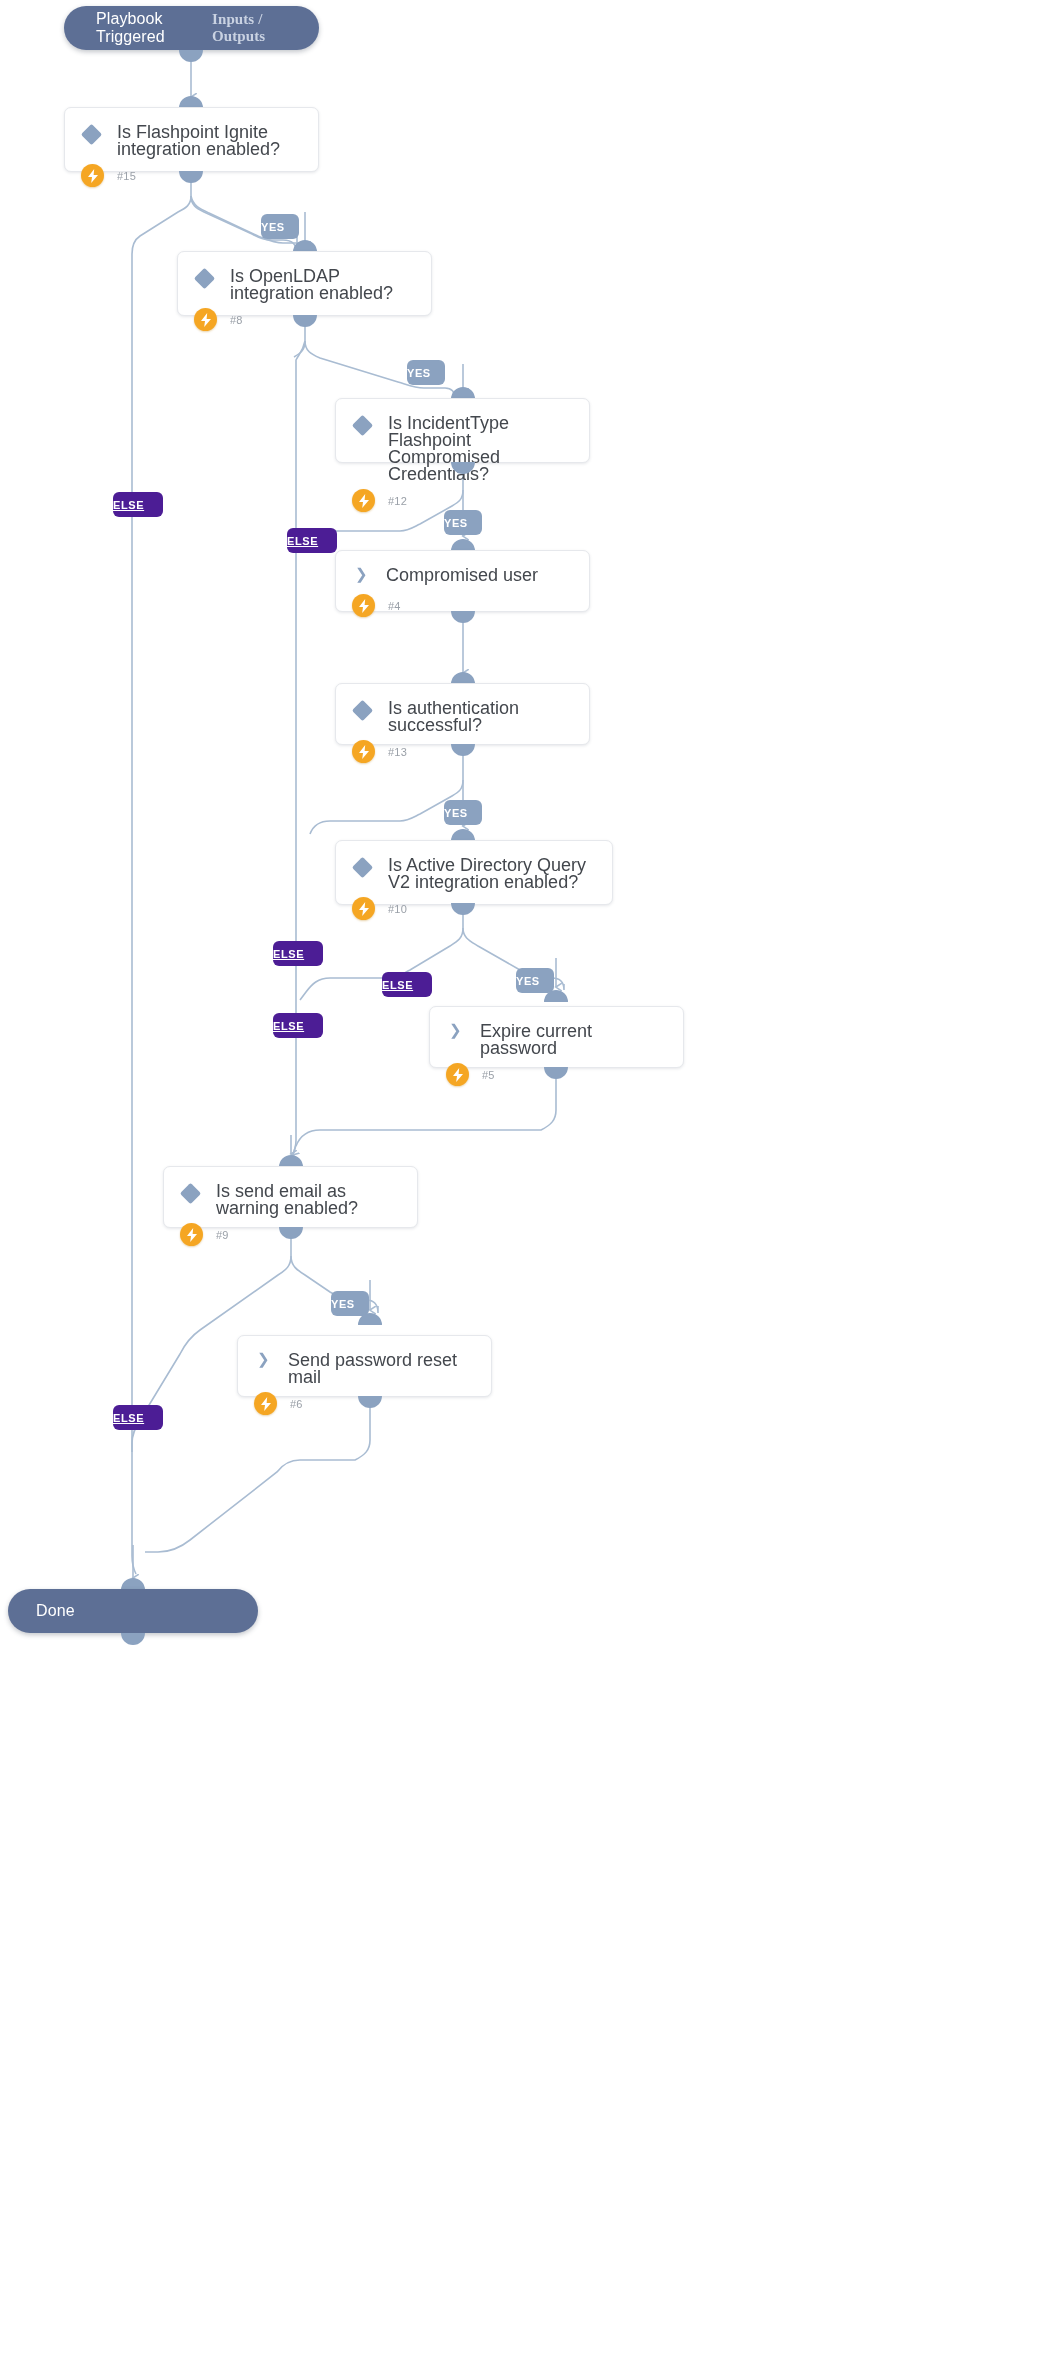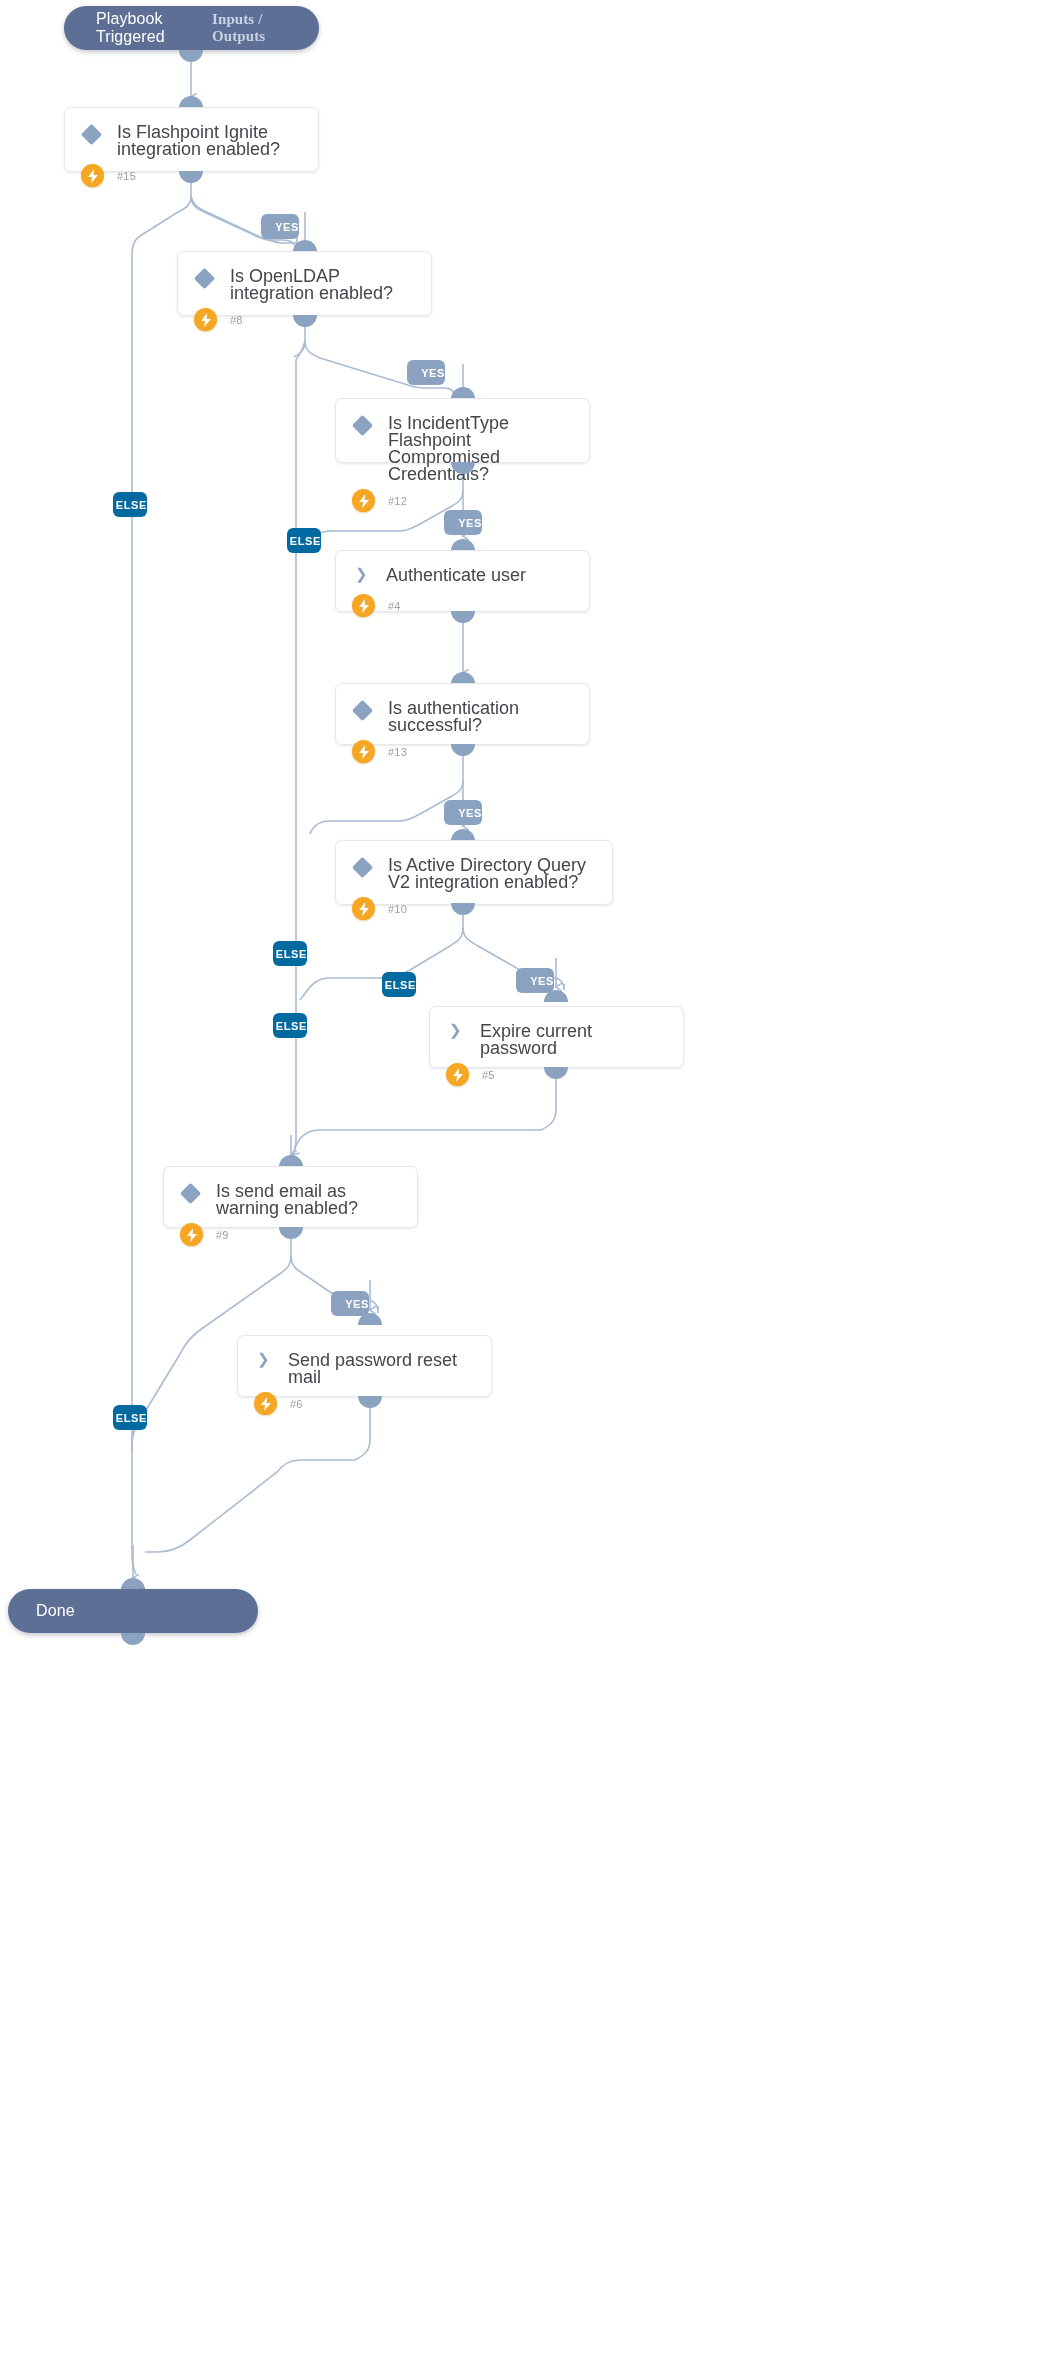--- a/index.html
+++ b/index.html
@@ -78,26 +78,26 @@
     box-shadow:0 1px 2px rgba(190,130,20,.35);
   }
   .bolt svg{ display:block; }
   .step-id { font-size:11px; color:#9aa0a8; letter-spacing:.2px; }
 
   
   .pill {
     position:absolute;
     height:25px;
     border-radius:6px;
-    display:flex; align-items:center; justify-content:flex-end;
+    display:flex; align-items:center; justify-content:flex-start;
     font-size:11px; font-weight:700; letter-spacing:.6px;
     color:#ffffff;
   }
   .pill-yes { background:#8ba2c0; width:38px; }
-  .pill-else{ background:#0369a1; width:34px; }
+  .pill-else{ background:#4c1d95; width:50px;text-decoration:underline; }
 
   
   .port {
     position:absolute; width:24px; height:12px;
     background:#8ba2c0;
   }
   .port-out { border-radius:0 0 14px 14px; }   
   .port-in  { border-radius:14px 14px 0 0; }   
 </style>
 </head>
@@ -238,21 +238,21 @@
   <div class="port port-out" style="left:451px; top:462px;"></div>
 
   <div class="pill pill-yes" style="left:444px; top:510px;">
     <span>YES</span>
   </div>
 
   <div class="port port-in" style="left:451px; top:539px;"></div>
   <div class="card" style="left:335px; top:550px; width:255px; height:62px;">
     <div class="card-row">
       <span class="ic ic-chevron"></span>
-      <span class="card-title">Authenticate user</span>
+      <span class="card-title">Compromised user</span>
     </div>
     <div class="card-foot">
       <span class="bolt">
         <svg width="12" height="14" viewBox="0 0 12 14">
             <path d="M7.2 0 L1 8 H5 L4.2 14 L11 6 H6.6 Z" fill="#ffffff"></path>
           </svg>
       </span>
       <span class="step-id">#4</span>
     </div>
   </div>

